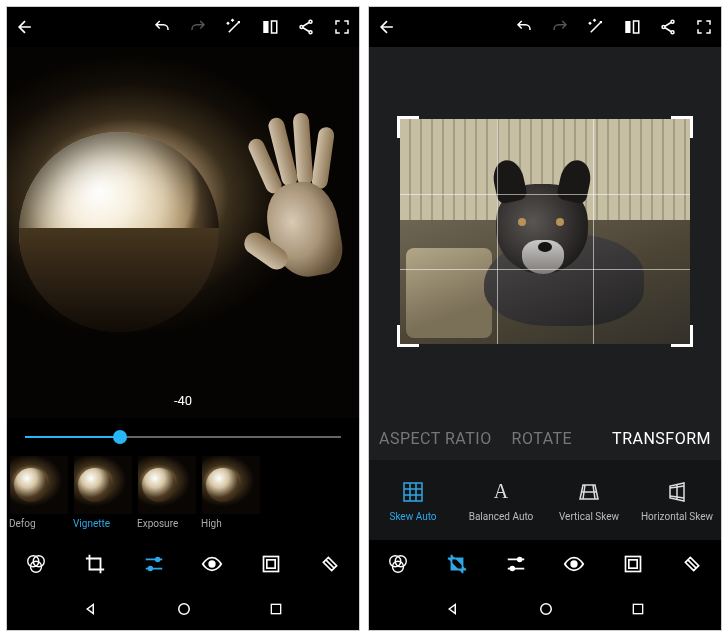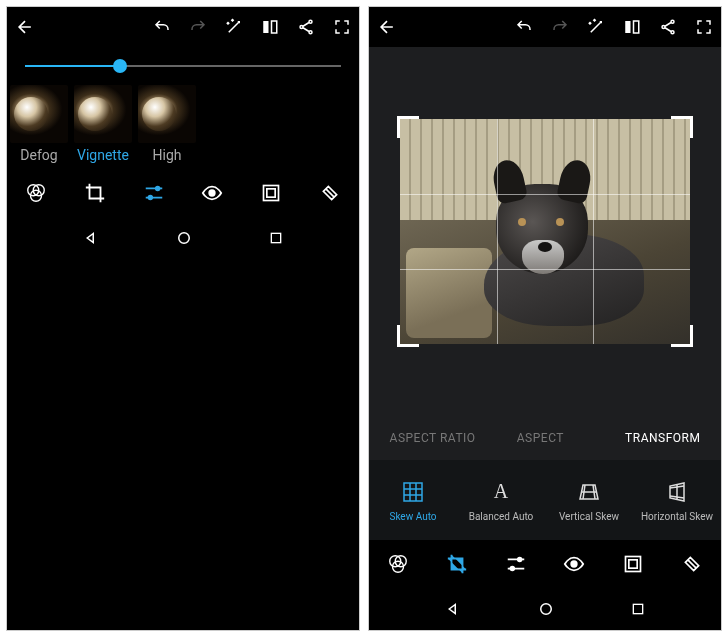--- a/index.html
+++ b/index.html
@@ -25,21 +25,21 @@
   .thumb{ position:absolute; width:22px; height:48px; border-radius:12px; right:62px; top:120px; background:linear-gradient(90deg,#cfc0a8,#8c7555); transform:rotate(-55deg);}
   .value-readout { position: absolute; bottom: 10px; left: 50%; transform: translateX(-50%); color: #fff; font-size: 13px; }
   .slider-row { height: 38px; display: flex; align-items: center; padding: 0 18px; background:#000; }
   .slider-track { flex:1; height:2px; background:#666; position:relative; }
   .slider-fill { position:absolute; left:0; top:0; height:2px; background:#29b6f6; }
   .slider-thumb { position:absolute; top:-6px; width:14px; height:14px; border-radius:50%; background:#29b6f6; margin-left:-7px; }
   .filmstrip { height: 84px; display:flex; background:#000; overflow:hidden; }
   .fs-item { flex: 0 0 64px; display:flex; flex-direction:column; align-items:center; }
   .fs-thumb { width:58px; height:58px; border-radius:2px; position:relative; background: radial-gradient(ellipse 32px 26px at 35% 42%,#e9ddc6,#b89d74 30%,#3d2e1a 60%,#0a0603 100%); overflow:hidden;}
   .fs-thumb.sp::after{content:"";position:absolute;left:4px;top:12px;width:34px;height:34px;border-radius:50%;background:radial-gradient(circle at 38% 30%,#fff,#d6c5a4 30%,#4d3b23 60%,#100a04 100%);}
-  .fs-label { color:#aaa; font-size:14px; margin-top:4px; white-space:nowrap; overflow:hidden; text-overflow:ellipsis; width:60px; text-align:center;}
+  .fs-label { color:#aaa; font-size:10px; margin-top:4px; white-space:nowrap; overflow:hidden; text-overflow:ellipsis; width:60px; }
   .fs-label.active { color:#2fa7e6; }
   .toolbar { height: 48px; background:#000; display:flex; justify-content:space-around; align-items:center; }
   .toolbar .tb { width:34px; height:34px; display:flex; align-items:center; justify-content:center; }
   .tb.active svg { stroke:#2fa7e6; fill:#2fa7e6; }
   .navbar { height: 42px; background:#000; display:flex; justify-content:space-evenly; align-items:center; }
 
   
   .canvas2 { flex:1; background:#1d1e20; position:relative; display:flex; align-items:center; justify-content:center;}
   .crop-frame { position:relative; width:290px; height:225px; }
   .dogimg { width:100%; height:100%; background:
@@ -61,21 +61,21 @@
   .grid-overlay::before,.grid-overlay::after{content:"";position:absolute;background:rgba(255,255,255,.6);}
   .gv1,.gv2,.gh1,.gh2{position:absolute;background:rgba(255,255,255,.55);}
   .gv1{left:33.3%;top:0;bottom:0;width:1px;} .gv2{left:66.6%;top:0;bottom:0;width:1px;}
   .gh1{top:33.3%;left:0;right:0;height:1px;} .gh2{top:66.6%;left:0;right:0;height:1px;}
   .corner{position:absolute;width:22px;height:22px;border:3px solid #fff;}
   .c-tl{top:-3px;left:-3px;border-right:none;border-bottom:none;}
   .c-tr{top:-3px;right:-3px;border-left:none;border-bottom:none;}
   .c-bl{bottom:-3px;left:-3px;border-right:none;border-top:none;}
   .c-br{bottom:-3px;right:-3px;border-left:none;border-top:none;}
   .crop-tabs { height:44px; display:flex; justify-content:space-around; align-items:center; background:#1d1e20;}
-  .crop-tab{ color:#777; font-size:12px; letter-spacing:.5px;}
+  .crop-tab{ color:#777; font-size:16px; letter-spacing:.5px;}
   .crop-tab.active{ color:#fff;margin-left:20px;}
   .transform-row { height:80px; background:#131517; display:flex; justify-content:space-around; align-items:center;}
   .tf-item{ display:flex; flex-direction:column; align-items:center; gap:6px; width:80px;}
   .tf-label{ color:#bbb; font-size:10px; text-align:center;}
   .tf-label.active{ color:#2fa7e6;}
   .tf-ico{ width:26px; height:26px; display:flex; align-items:center; justify-content:center;}
 </style>
 </head>
 <body>
 
@@ -119,36 +119,54 @@
           </svg>
         </span>
       <span class="icon-btn">
           <svg width="18" height="18" viewBox="0 0 24 24" fill="none" stroke="#fff" stroke-width="2">
             <path d="M4 9V4h5M20 9V4h-5M4 15v5h5M20 15v5h-5"></path>
           </svg>
         </span>
     </div>
   </div>
 
+  <div class="canvas">
+    <div class="img-lamp">
+      <div class="sphere"></div>
+      <div class="hand">
+        <div class="finger f1"></div>
+          <div class="finger f2"></div>
+          <div class="finger f3"></div>
+          <div class="finger f4"></div>
+        <div class="palm"></div>
+          <div class="thumb"></div>
+      </div>
+    </div>
+    <div class="value-readout">-40</div>
+  </div>
 
   <div class="slider-row">
     <div class="slider-track">
       <div class="slider-fill" style="width:30%"></div>
       <div class="slider-thumb" style="left:30%"></div>
     </div>
   </div>
 
   <div class="filmstrip">
     <div class="fs-item">
         <div class="fs-thumb sp"></div>
         <div class="fs-label">Defog</div>
       </div>
     <div class="fs-item">
         <div class="fs-thumb sp"></div>
         <div class="fs-label active">Vignette</div>
+      </div>
+    <div class="fs-item">
+        <div class="fs-thumb sp"></div>
+        <div class="fs-label">Exposure</div>
       </div>
     <div class="fs-item">
         <div class="fs-thumb sp"></div>
         <div class="fs-label">High</div>
       </div>
   </div>
 
   <div class="toolbar">
     <div class="tb">
         <svg width="22" height="22" viewBox="0 0 24 24" fill="none" stroke="#fff" stroke-width="1.5">
@@ -277,21 +295,21 @@
       </div>
       <div class="corner c-tl"></div>
       <div class="corner c-tr"></div>
       <div class="corner c-bl"></div>
       <div class="corner c-br"></div>
     </div>
   </div>
 
   <div class="crop-tabs">
     <div class="crop-tab">ASPECT RATIO</div>
-    <div class="crop-tab">ASPECT</div>
+    <div class="crop-tab">ROTATE</div>
     <div class="crop-tab active">TRANSFORM</div>
   </div>
 
   <div class="transform-row">
     <div class="tf-item">
       <div class="tf-ico">
           <svg width="24" height="24" viewBox="0 0 24 24" fill="none" stroke="#2fa7e6" stroke-width="1.5">
             <rect x="3" y="3" width="18" height="18"></rect>
             <path d="M9 3v18M15 3v18M3 9h18M3 15h18"></path>
           </svg>

